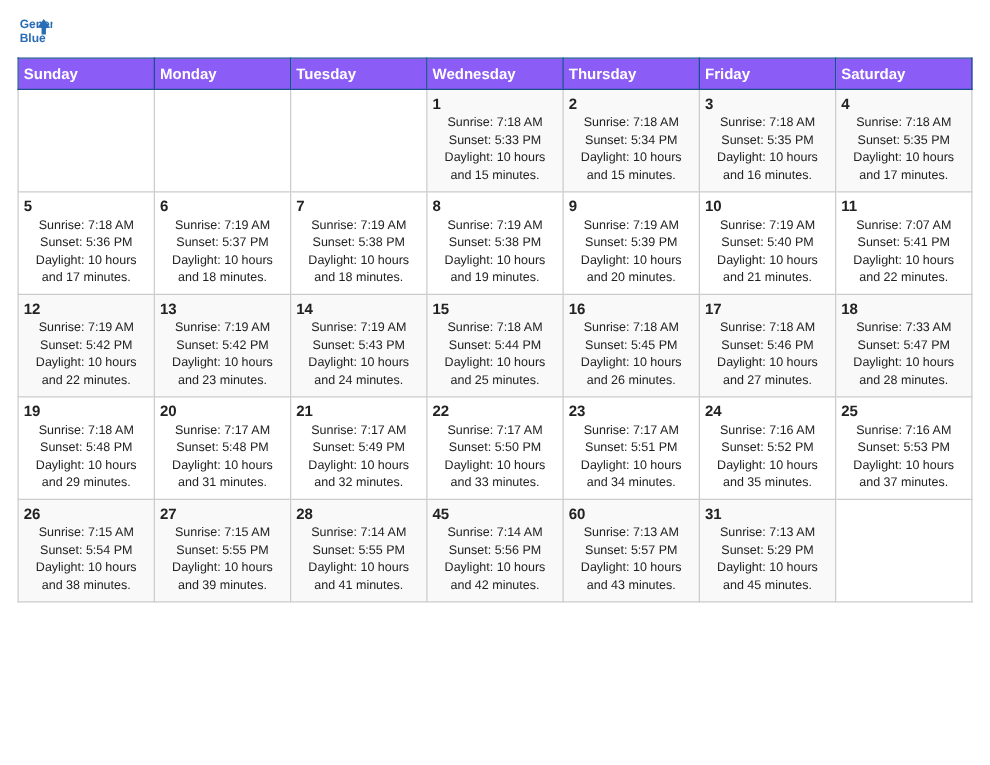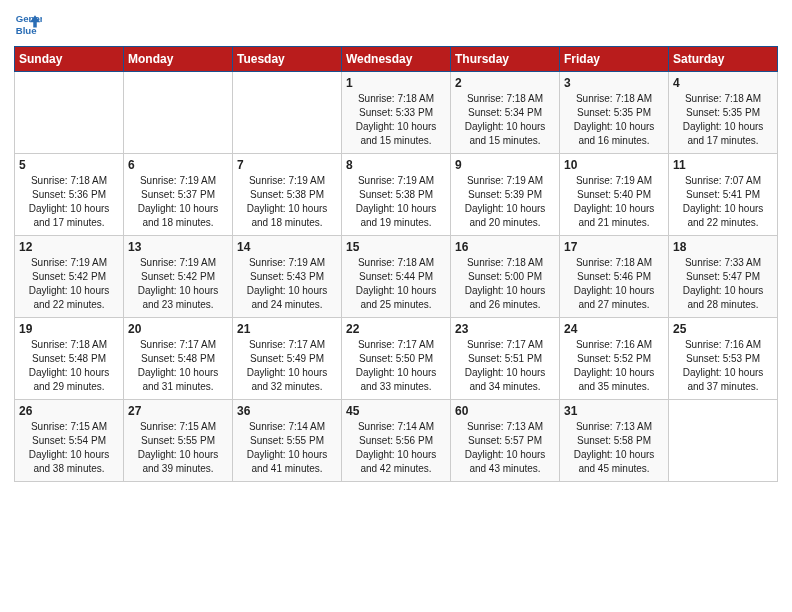--- a/index.html
+++ b/index.html
@@ -42,21 +42,21 @@
     .subtitle {
       font-size: 14px;
       color: #444;
     }
     .calendar {
       width: 100%;
       border-collapse: collapse;
       table-layout: fixed;
     }
     .calendar thead tr th {
-      background: #b91c1c;
+      background: #8b5cf6;
       color: #fff;
       font-size: 12px;
       font-weight: bold;
       padding: 5px 4px;
       text-align: left;
       border: 1px solid #1a5090;
     }
     .calendar tbody tr td {
       border: 1px solid #ccc;
       vertical-align: top;
@@ -225,21 +225,21 @@
           <td>
             <span class="day-num">15</span>
             <div class="cell-text">Sunrise: 7:18 AM
 Sunset: 5:44 PM
 Daylight: 10 hours
 and 25 minutes.</div>
           </td>
           <td>
             <span class="day-num">16</span>
             <div class="cell-text">Sunrise: 7:18 AM
-Sunset: 5:00 PM
+Sunset: 5:45 PM
 Daylight: 10 hours
 and 26 minutes.</div>
           </td>
           <td>
             <span class="day-num">17</span>
             <div class="cell-text">Sunrise: 7:18 AM
 Sunset: 5:46 PM
 Daylight: 10 hours
 and 27 minutes.</div>
           </td>
@@ -311,21 +311,21 @@
 and 38 minutes.</div>
           </td>
           <td>
             <span class="day-num">27</span>
             <div class="cell-text">Sunrise: 7:15 AM
 Sunset: 5:55 PM
 Daylight: 10 hours
 and 39 minutes.</div>
           </td>
           <td>
-            <span class="day-num">36</span>
+            <span class="day-num">28</span>
             <div class="cell-text">Sunrise: 7:14 AM
 Sunset: 5:55 PM
 Daylight: 10 hours
 and 41 minutes.</div>
           </td>
           <td>
             <span class="day-num">45</span>
             <div class="cell-text">Sunrise: 7:14 AM
 Sunset: 5:56 PM
 Daylight: 10 hours
@@ -334,21 +334,21 @@
           <td>
             <span class="day-num">60</span>
             <div class="cell-text">Sunrise: 7:13 AM
 Sunset: 5:57 PM
 Daylight: 10 hours
 and 43 minutes.</div>
           </td>
           <td>
             <span class="day-num">31</span>
             <div class="cell-text">Sunrise: 7:13 AM
-Sunset: 5:58 PM
+Sunset: 5:29 PM
 Daylight: 10 hours
 and 45 minutes.</div>
           </td>
           <td class="empty-cell"></td>
         </tr>
       </tbody>
   </table>
 </div>
 
 </body></html>

